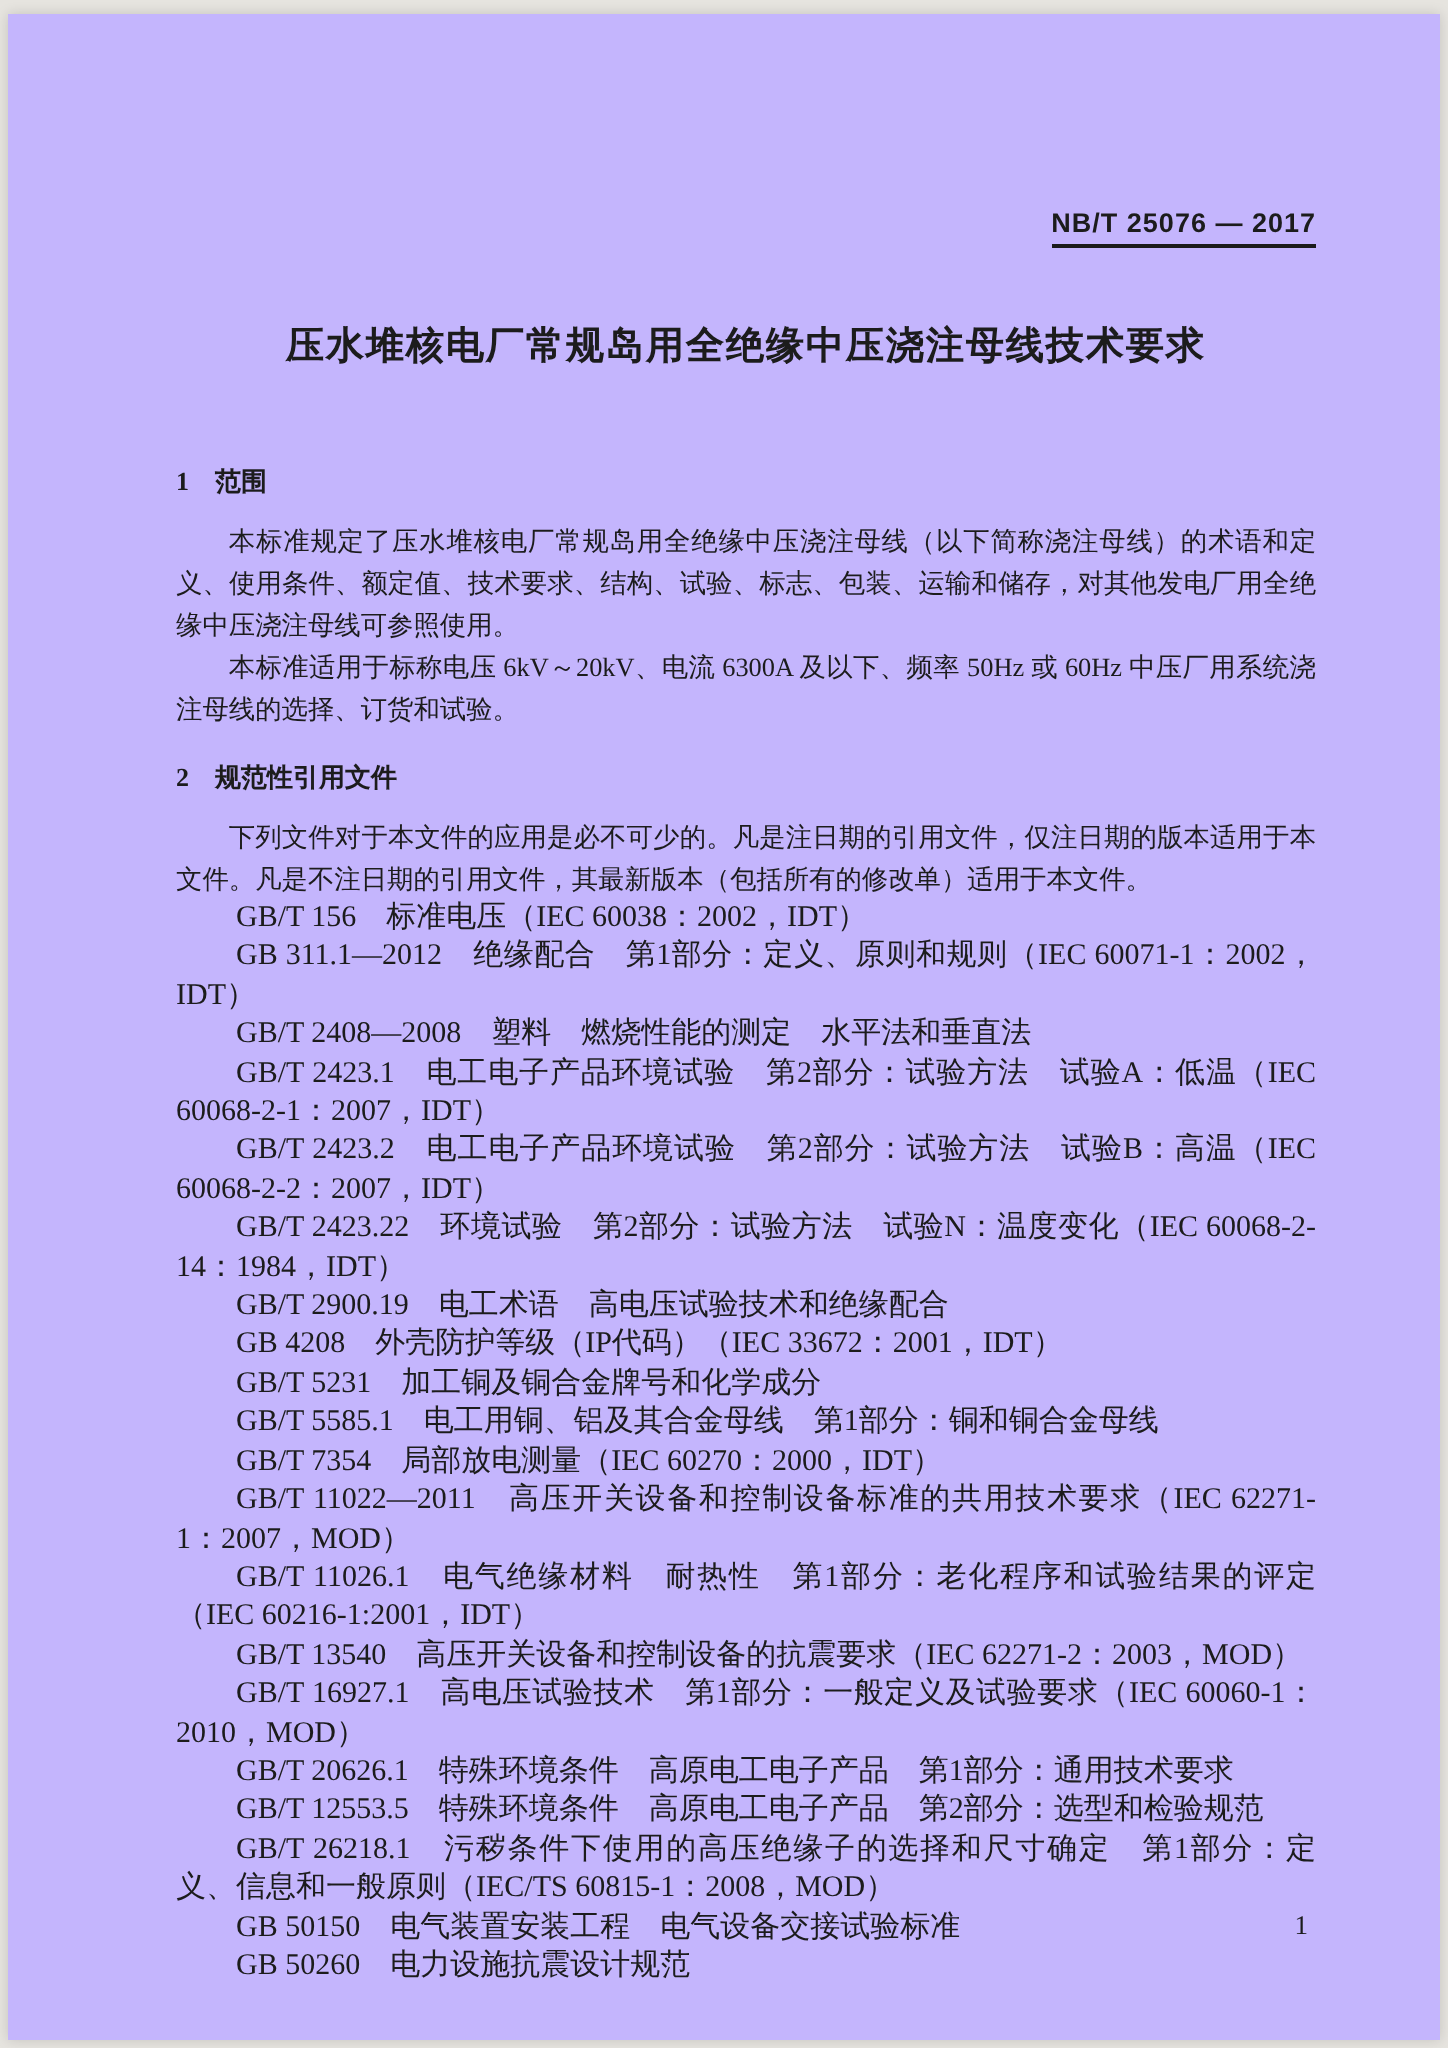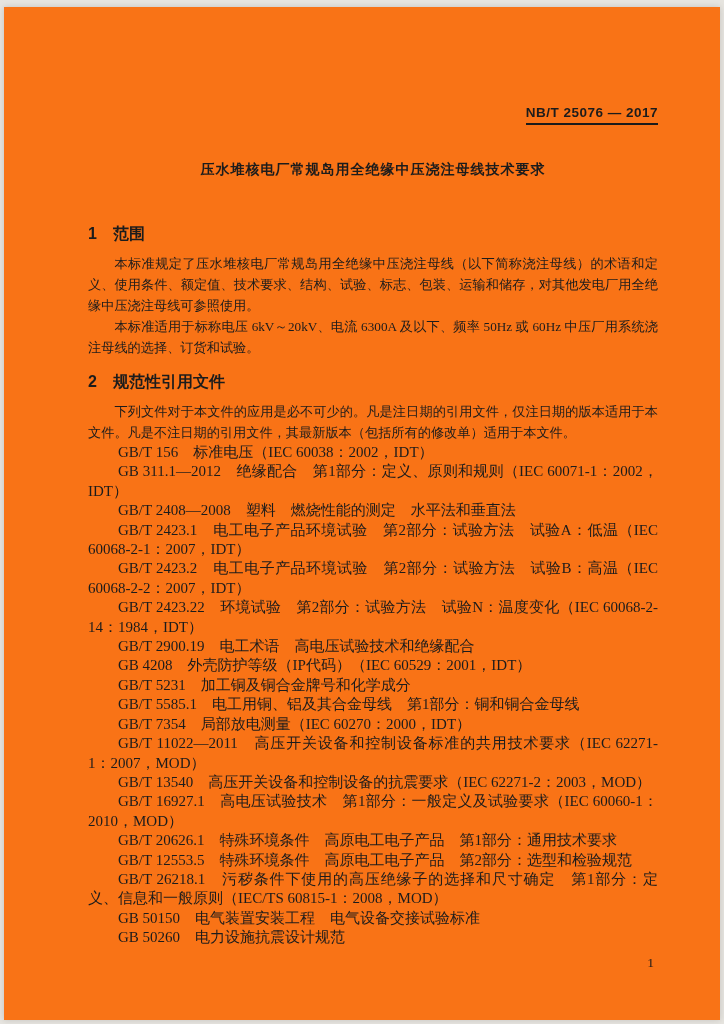--- a/index.html
+++ b/index.html
@@ -8,51 +8,51 @@
     background: #e6e4df;
     position: relative;
     font-family: "Liberation Serif", "DejaVu Serif", serif;
     color: #1c1c1c;
     overflow: hidden;
   }
   .page {
     position: absolute;
     top: 7px; left: 4px;
     width: 716px; height: 1013px;
-    background: #f97316;
+    background: #c4b5fd;
     padding: 96px 62px 0 84px;
     box-shadow: 0 0 6px rgba(0,0,0,0.15);
   }
   .header { text-align: right; }
   .doc-num {
     display: inline-block;
     font-family: "Liberation Sans", "DejaVu Sans", sans-serif;
     font-weight: bold;
     font-size: 13.5px;
     letter-spacing: 0.5px;
     border-bottom: 2px solid #1b1b1b;
     padding-bottom: 3px;
   }
   .title {
     margin-top: 36px;
     margin-bottom: 44px;
     text-align: center;
     font-family: "Liberation Sans", "DejaVu Sans", sans-serif;
     font-weight: bold;
-    font-size: 14px;
+    font-size: 19px;
     letter-spacing: 1px;
   }
   .content {
     font-size: 13.2px;
     line-height: 21px;
   }
   .sec-heading {
-    font-family: Liberation Sans, sans-serif;
+    font-family: Liberation Serif, serif;
     font-weight: bold;
-    font-size: 16px;
+    font-size: 13px;
     margin: 13px 0 9px 0;
   }
   .body-para {
     text-indent: 2em;
     text-align: justify;
   }
   .ref-item {
     text-indent: 2em;
     line-height: 19.4px;
     font-size: 15px;
@@ -81,25 +81,26 @@
       <p class="body-para">本标准适用于标称电压 6kV～20kV、电流 6300A 及以下、频率 50Hz 或 60Hz 中压厂用系统浇注母线的选择、订货和试验。</p>
       <div class="sec-heading">2　规范性引用文件</div>
       <p class="body-para">下列文件对于本文件的应用是必不可少的。凡是注日期的引用文件，仅注日期的版本适用于本文件。凡是不注日期的引用文件，其最新版本（包括所有的修改单）适用于本文件。</p>
       <p class="ref-item">GB/T 156　标准电压（IEC 60038：2002，IDT）</p>
       <p class="ref-item">GB 311.1—2012　绝缘配合　第1部分：定义、原则和规则（IEC 60071-1：2002，IDT）</p>
       <p class="ref-item">GB/T 2408—2008　塑料　燃烧性能的测定　水平法和垂直法</p>
       <p class="ref-item">GB/T 2423.1　电工电子产品环境试验　第2部分：试验方法　试验A：低温（IEC 60068-2-1：2007，IDT）</p>
       <p class="ref-item">GB/T 2423.2　电工电子产品环境试验　第2部分：试验方法　试验B：高温（IEC 60068-2-2：2007，IDT）</p>
       <p class="ref-item">GB/T 2423.22　环境试验　第2部分：试验方法　试验N：温度变化（IEC 60068-2-14：1984，IDT）</p>
       <p class="ref-item">GB/T 2900.19　电工术语　高电压试验技术和绝缘配合</p>
-      <p class="ref-item">GB 4208　外壳防护等级（IP代码）（IEC 60529：2001，IDT）</p>
+      <p class="ref-item">GB 4208　外壳防护等级（IP代码）（IEC 33672：2001，IDT）</p>
       <p class="ref-item">GB/T 5231　加工铜及铜合金牌号和化学成分</p>
       <p class="ref-item">GB/T 5585.1　电工用铜、铝及其合金母线　第1部分：铜和铜合金母线</p>
       <p class="ref-item">GB/T 7354　局部放电测量（IEC 60270：2000，IDT）</p>
       <p class="ref-item">GB/T 11022—2011　高压开关设备和控制设备标准的共用技术要求（IEC 62271-1：2007，MOD）</p>
+      <p class="ref-item">GB/T 11026.1　电气绝缘材料　耐热性　第1部分：老化程序和试验结果的评定（IEC 60216-1:2001，IDT）</p>
       <p class="ref-item">GB/T 13540　高压开关设备和控制设备的抗震要求（IEC 62271-2：2003，MOD）</p>
       <p class="ref-item">GB/T 16927.1　高电压试验技术　第1部分：一般定义及试验要求（IEC 60060-1：2010，MOD）</p>
       <p class="ref-item">GB/T 20626.1　特殊环境条件　高原电工电子产品　第1部分：通用技术要求</p>
       <p class="ref-item">GB/T 12553.5　特殊环境条件　高原电工电子产品　第2部分：选型和检验规范</p>
       <p class="ref-item">GB/T 26218.1　污秽条件下使用的高压绝缘子的选择和尺寸确定　第1部分：定义、信息和一般原则（IEC/TS 60815-1：2008，MOD）</p>
       <p class="ref-item">GB 50150　电气装置安装工程　电气设备交接试验标准</p>
       <p class="ref-item">GB 50260　电力设施抗震设计规范</p>
     </div>
 
   <div class="page-num">1</div>

